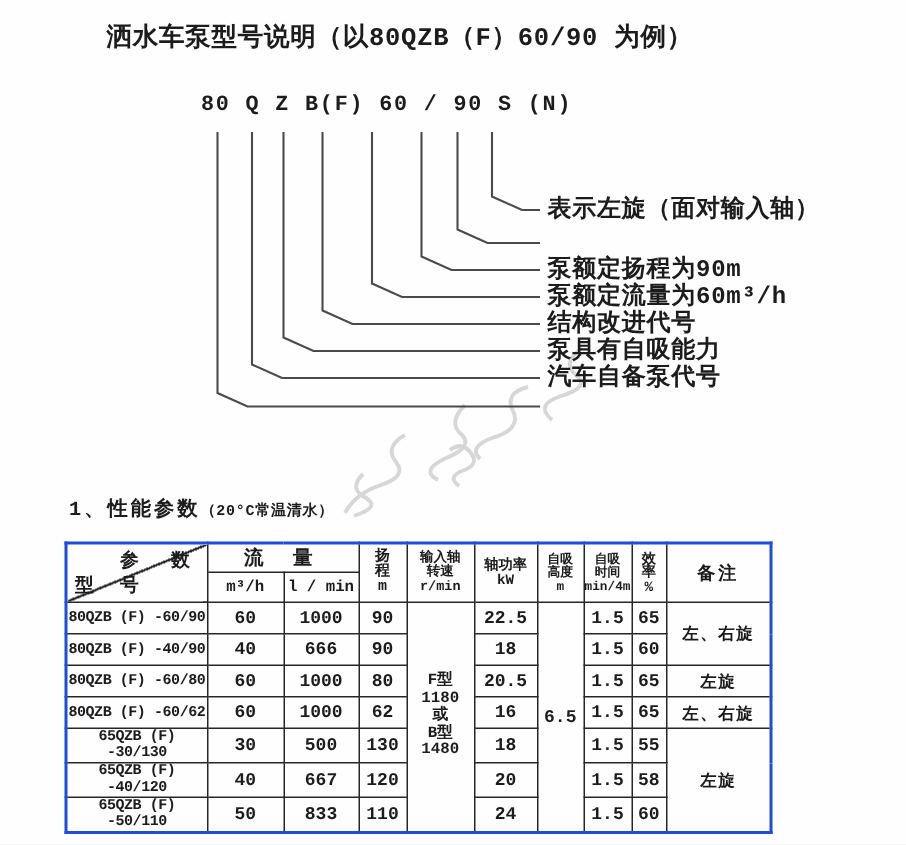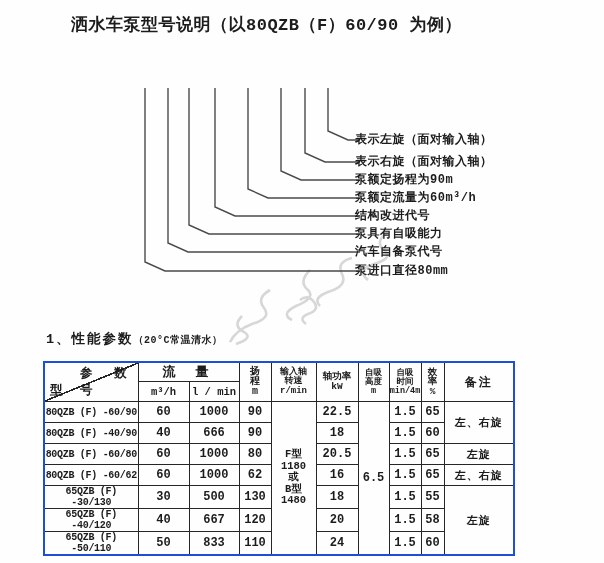--- a/index.html
+++ b/index.html
@@ -17,22 +17,22 @@
     font-size:17px;font-weight:bold;letter-spacing:0.5px;
     white-space:nowrap;
   }
   .model-code{
     position:absolute;left:134px;top:62px;
     font-size:14.5px;font-weight:bold;letter-spacing:1.2px;
     white-space:nowrap;
   }
   .diagram-svg{position:absolute;left:0;top:0;}
   .diagram-label{
-    position:absolute;left:355px;height:16px;line-height:16px;
-    font-size:12px;font-weight:bold;white-space:nowrap;
+    position:absolute;left:365px;height:16px;line-height:16px;
+    font-size:16px;font-weight:bold;white-space:nowrap;
     letter-spacing:0.5px;
   }
   .section-title{
     position:absolute;left:46px;top:330px;white-space:nowrap;text-align:right;
   }
   .section-title .big{font-size:13.5px;font-weight:bold;letter-spacing:2px;}
   .section-title .small{font-size:10px;font-weight:bold;letter-spacing:0.5px;}
   table.spec{
     position:absolute;left:43px;top:361px;
     width:470px;border-collapse:collapse;table-layout:fixed;
@@ -67,20 +67,21 @@
   th.diag .top-r{position:absolute;top:2px;right:4px;font-size:12.5px;letter-spacing:7px;}
   th.diag .bot-l{position:absolute;bottom:2px;left:5px;font-size:12.5px;letter-spacing:5px;}
 </style>
 </head>
 <body>
 
 <div class="page">
 
   <div class="doc-title">洒水车泵型号说明（以80QZB（F）60/90 为例）</div>
 
+  <div class="model-code">80 Q Z B(F) 60 / 90 S (N)</div>
 
   <svg class="diagram-svg" width="604" height="345" viewBox="0 0 604 345">
 
     <g stroke="#d3d3d3" stroke-width="2.6" fill="none" opacity="0.9">
       <path d="M388 232 q-14 10 -4 18 q10 8 -10 14 q-18 6 -6 16"></path>
       <path d="M352 258 q-16 4 -10 16 q6 12 -14 18 q-16 6 -8 14"></path>
       <path d="M310 270 q-12 12 -2 20 q8 8 -12 16 q-16 8 -4 14"></path>
       <path d="M270 290 q-14 8 -6 18 q8 10 -12 16 q-16 6 -22 18"></path>
       <path d="M242 316 q-10 10 2 16 q10 6 -8 12"></path>
       <path d="M300 300 q8 -6 14 2 q6 8 -6 12 q-10 4 -2 10"></path>
@@ -92,27 +93,25 @@
       <polyline points="281,88 281,171 301,180 360,180"></polyline>
       <polyline points="248,88 248,189 268,198 360,198"></polyline>
       <polyline points="215,88 215,207 235,216 360,216"></polyline>
       <polyline points="189,88 189,225 209,234 360,234"></polyline>
       <polyline points="168,88 168,243 188,252 360,252"></polyline>
       <polyline points="145,88 145,262 165,271 360,271"></polyline>
     </g>
   </svg>
 
   <div class="diagram-label" style="top:132px">表示左旋（面对输入轴）</div>
-  <div class="diagram-label" style="top:154px">表示右旋（面对输入轴）</div>
   <div class="diagram-label" style="top:172px">泵额定扬程为90m</div>
   <div class="diagram-label" style="top:190px">泵额定流量为60m³/h</div>
   <div class="diagram-label" style="top:208px">结构改进代号</div>
   <div class="diagram-label" style="top:244px">汽车自备泵代号</div>
   <div class="diagram-label" style="top:226px">泵具有自吸能力</div>
-  <div class="diagram-label" style="top:263px">泵进口直径80mm</div>
 
   <div class="section-title">
     <span class="big">1、性能参数</span><span class="small">（20°C常温清水）</span>
   </div>
 
   <table class="spec">
     <colgroup>
       <col style="width:94px">
         <col style="width:51px">
         <col style="width:50px">

